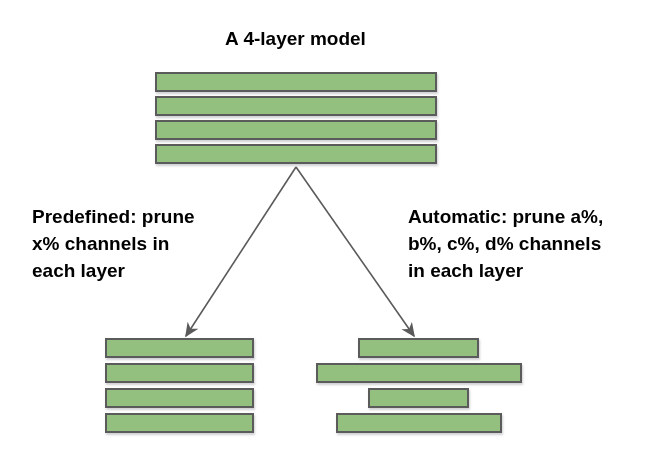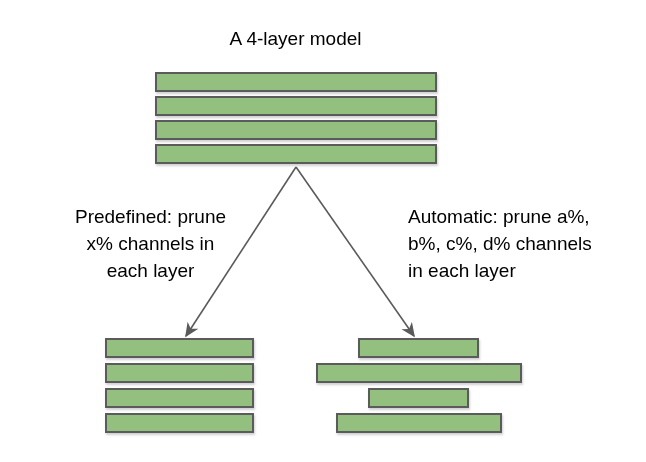--- a/index.html
+++ b/index.html
@@ -11,20 +11,21 @@
     height: 462px;
     background: #ffffff;
     font-family: "Liberation Sans", sans-serif;
     color: #000000;
     overflow: hidden;
   }
   #canvas {
     position: relative;
     width: 646px;
     height: 356px;
+    font-weight: bold;
   }
   .title {
     position: absolute;
     left: 0;
     top: 27px;
     width: 591px;
     text-align: center;
     font-size: 19px;
     line-height: 23px;
     color: #000;
@@ -38,24 +39,24 @@
     box-shadow: 1px 2px 2px rgba(170,170,178,0.55);
   }
   .caption {
     position: absolute;
     font-size: 19px;
     line-height: 27px;
     color: #000;
     white-space: pre-line;
   }
   .caption-left {
-    left: 43px;
+    left: 32px;
     top: 203px;
     width: 215px;
-    text-align: center;
+    text-align: left;
   }
   .caption-right {
     left: 369px;
     top: 203px;
     width: 250px;
     text-align: left;
     margin-left: 39px;
   }
   svg.arrows {
     position: absolute;

